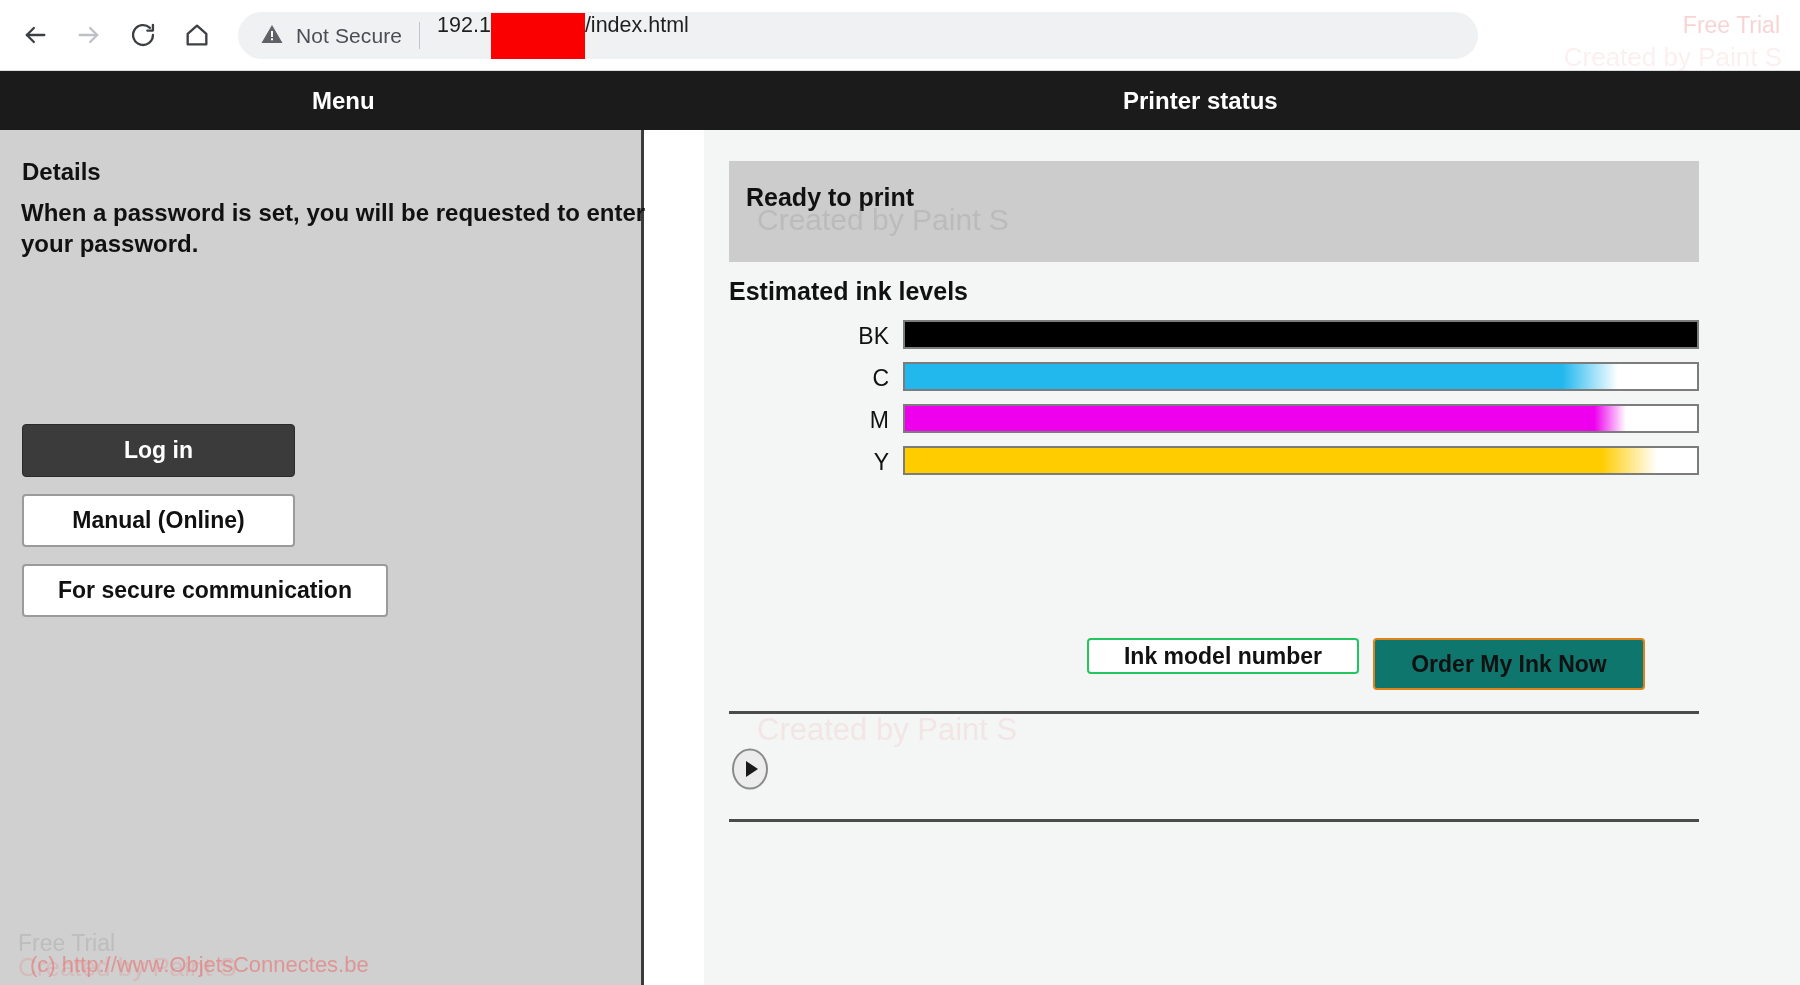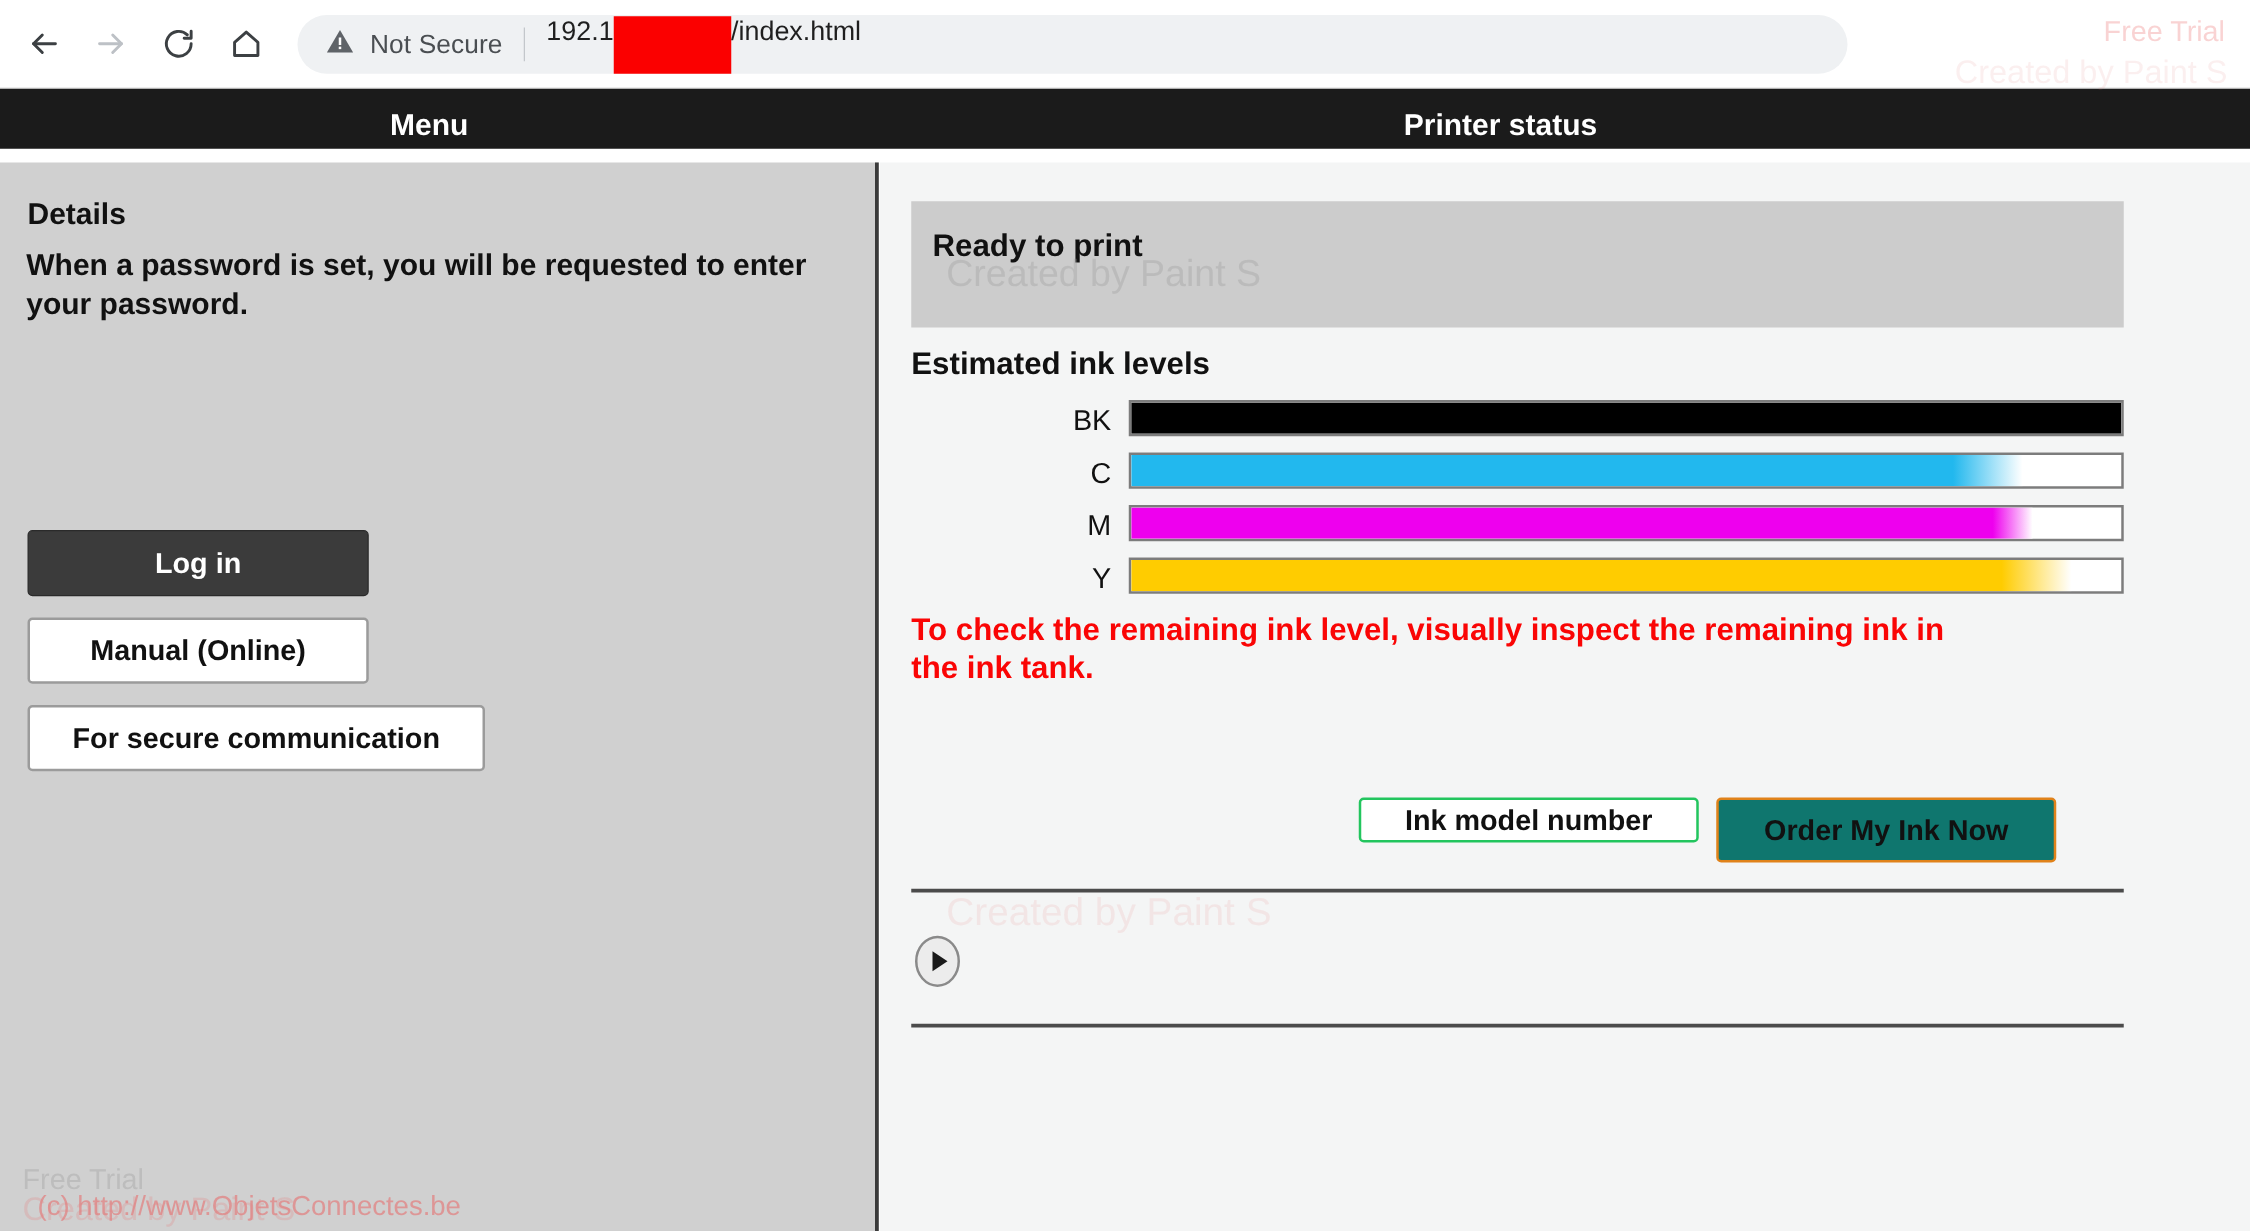--- a/index.html
+++ b/index.html
@@ -75,21 +75,21 @@
     margin: 0 0px;
     position: relative;
     top: 0px;
   }
   #url-suffix { white-space: pre; }
 
   
   #page-header {
     position: absolute;
     left: 0; top: 71px;
-    width: 1800px; height: 48px;
+    width: 1800px; height: 59px;
     background: #1b1b1b;
   }
   #menu-title {
     position: absolute;
     left: 312px; top: 16px;
     color: #ffffff;
     font-size: 24px;
     font-weight: bold;
   }
   #printer-status-title {
@@ -97,21 +97,21 @@
     left: 1123px; top: 16px;
     color: #ffffff;
     font-size: 24px;
     font-weight: bold;
   }
 
   
   #sidebar {
     position: absolute;
     left: 0; top: 130px;
-    width: 703px;
+    width: 644px;
     height: 855px;
     background: #d0d0d0;
     border-right: 3px solid #3b3b3b;
     box-sizing: border-box;
   }
   #details-heading {
     position: absolute;
     left: 22px; top: 28px;
     font-size: 24px;
     font-weight: bold;
@@ -428,21 +428,20 @@
         </div>
       </div>
       <div class="ink-row">
         <div class="ink-label">Y</div>
         <div class="ink-track">
           <div class="ink-fill" style="width: 95%; background: linear-gradient(to right, rgb(255, 204, 0) 0%, rgb(255, 204, 0) 92.6%, rgb(255, 255, 255) 100%);"></div>
         </div>
       </div>
     </div>
 
-  <div id="ink-warning">To check the remaining ink level, visually inspect the remaining ink in the ink tank.</div>
 
   <div class="action-btn" id="ink-model-button">Ink model number</div>
   <div class="action-btn" id="order-ink-button">Order My Ink Now</div>
 
   <div class="hr-rule" id="rule-top"></div>
 
   <div id="maintenance-row">
     <span id="play-icon">
       <svg width="42" height="42" viewBox="0 0 42 42">
         <ellipse cx="21" cy="21" rx="17" ry="19.5" fill="#ececec" stroke="#8a8a8a" stroke-width="2"></ellipse>

